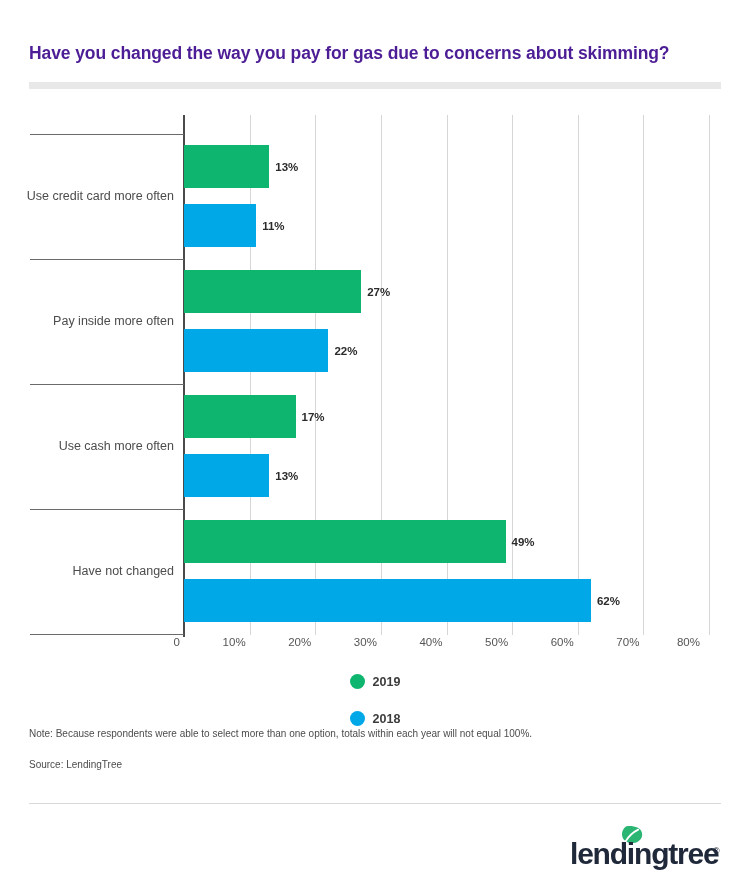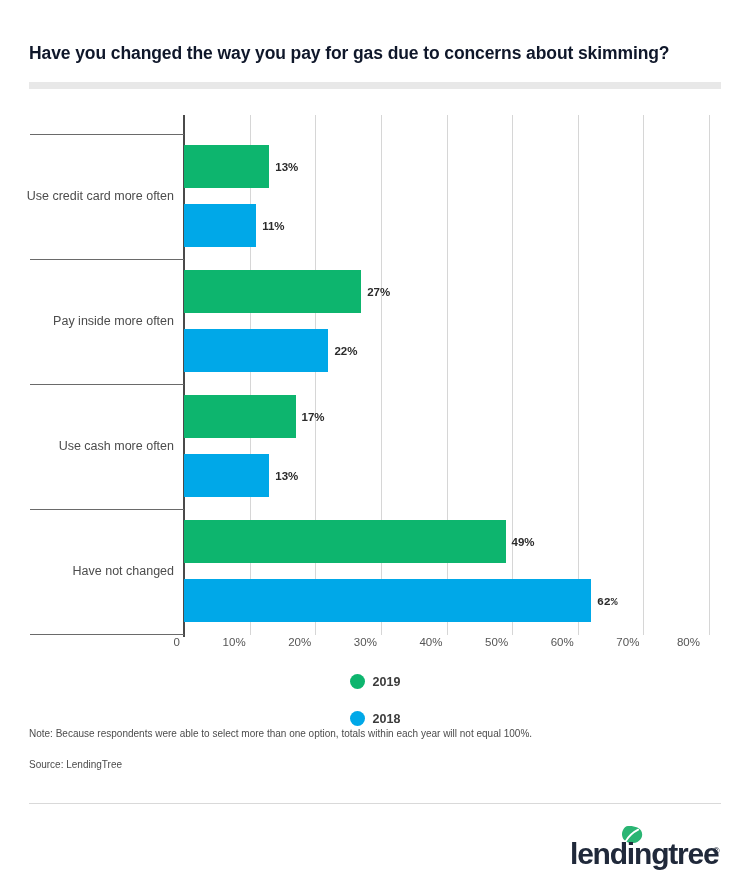--- a/index.html
+++ b/index.html
@@ -22,21 +22,21 @@
   }
 
   
   .title {
     position: absolute;
     left: 29px;
     top: 43px;
     width: 700px;
     font-size: 17.5px;
     font-weight: bold;
-    color: #0f172a;
+    color: #4c1d95;
     letter-spacing: -0.1px;
     white-space: nowrap;
   }
   .header-rule {
     position: absolute;
     left: 29px;
     top: 82px;
     width: 692px;
     height: 7px;
     background: #e8e8e8;
@@ -209,21 +209,21 @@
       <div class="cat-label" style="top: 336px;">Use cash more often</div>
       <div class="bar y2019" title="Use cash more often — 2019: 17%" style="top: 285px; width: 111.562px; background: rgb(13, 181, 110);"></div>
       <div class="bar-value" style="left: 301.562px; top: 306.5px;">17%</div>
       <div class="bar y2018" title="Use cash more often — 2018: 13%" style="top: 344px; width: 85.3125px; background: rgb(0, 168, 232);"></div>
       <div class="bar-value" style="left: 275.312px; top: 365.5px;">13%</div>
       <div class="cat-tick" style="top: 399px;"></div>
       <div class="cat-label" style="top: 461px;">Have not changed</div>
       <div class="bar y2019" title="Have not changed — 2019: 49%" style="top: 410px; width: 321.562px; background: rgb(13, 181, 110);"></div>
       <div class="bar-value" style="left: 511.562px; top: 431.5px;">49%</div>
       <div class="bar y2018" title="Have not changed — 2018: 62%" style="top: 469px; width: 406.875px; background: rgb(0, 168, 232);"></div>
-      <div class="bar-value" style="left: 596.875px; top: 490.5px; font-family: Liberation Mono, monospace;">62%</div>
+      <div class="bar-value" style="left: 596.875px; top: 490.5px;">62%</div>
       <div class="cat-tick" style="top: 524px;"></div>
     </div>
 
   <div class="legend" id="legend">
       <div class="legend-item">
         <span class="legend-dot" style="background: rgb(13, 181, 110);"></span>
         <span class="legend-label">2019</span>
       </div>
       <div class="legend-item">
         <span class="legend-dot" style="background: rgb(0, 168, 232);"></span>

